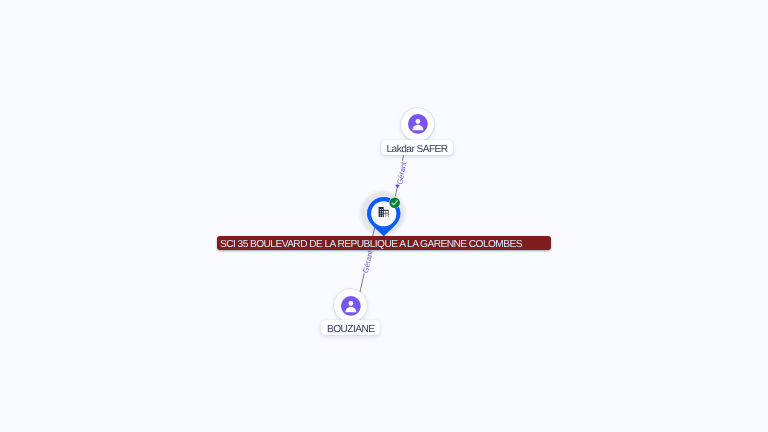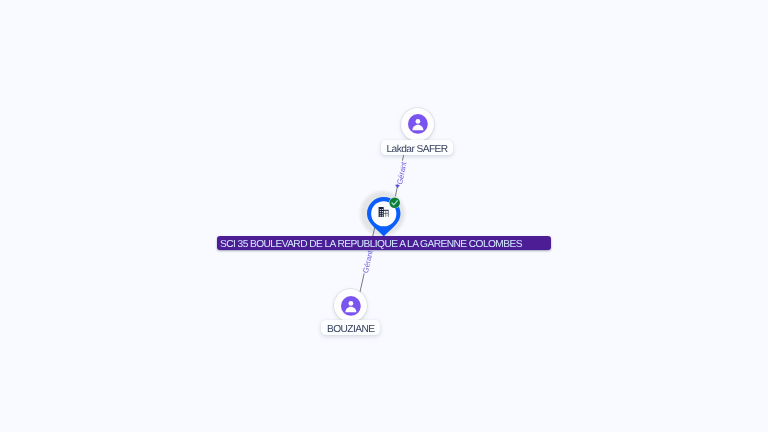--- a/index.html
+++ b/index.html
@@ -2,21 +2,21 @@
 <html><head>
 <meta charset="utf-8">
 <style>
   html,body{margin:0;padding:0;}
   body{width:768px;height:432px;overflow:hidden;background:#f9faff;
        font-family:"Liberation Sans",sans-serif;-webkit-font-smoothing:antialiased;text-rendering:geometricPrecision;}
   #stage{position:relative;width:768px;height:336px;background:#f9faff;padding-left:44px;}
   svg.graph{position:absolute;left:0;top:0;width:768px;height:432px;overflow:visible;}
   .edge-label{font-size:7.5px;fill:#6a5ce0;paint-order:stroke;stroke:#f9faff;stroke-width:2.2px;stroke-linejoin:round;font-family:"Liberation Sans",sans-serif;}
   .pin-label{
-    position:absolute;white-space:nowrap;background:#4c1d95;color:#d4ecff;
+    position:absolute;white-space:nowrap;background:#7f1d1d;color:#d4ecff;
     font-size:10.2px;font-weight:400;letter-spacing:-0.57px;
     width:334px;box-sizing:border-box;
     height:14.3px;line-height:14.3px;
     padding:2.0px 0 0 3px;border-radius:3px;
     box-shadow:0 1px 2px rgba(20,40,90,.40);
   }
   .name-label{
     position:absolute;white-space:nowrap;background:#fcfdfe;color:#36415c;
     font-size:10.2px;letter-spacing:-0.57px;padding:3.9px 5.7px 0;border-radius:4.5px;
     height:15px;line-height:11.5px;box-sizing:border-box;

